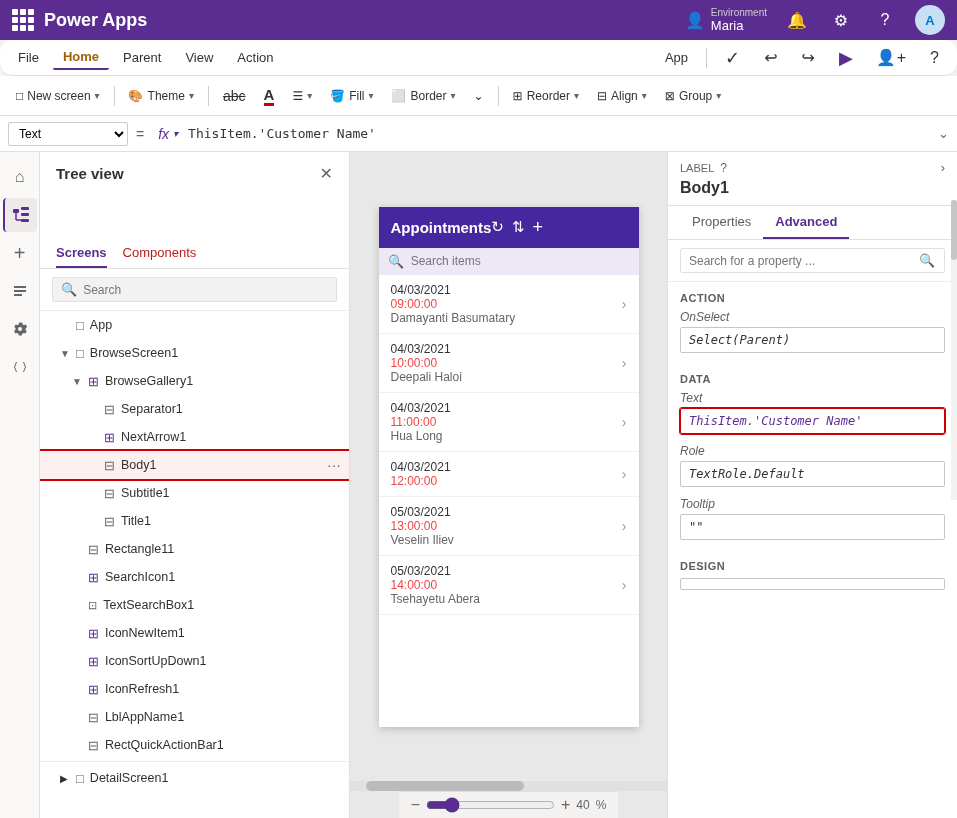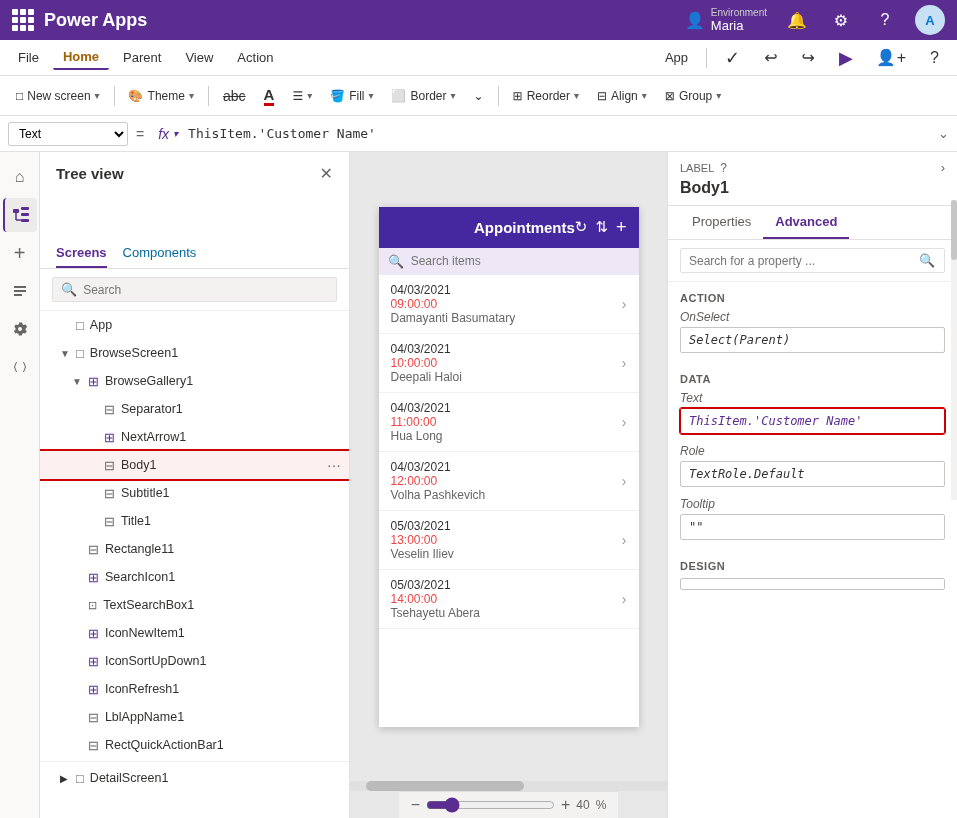--- a/index.html
+++ b/index.html
@@ -64,20 +64,21 @@
 
     
     .menu-bar {
       background: white;
       height: 36px;
       display: flex;
       align-items: center;
       padding: 0 8px;
       border-bottom: 1px solid #e0e0e0;
       gap: 4px;
+      border-radius: 13px;
     }
     .menu-item {
       padding: 4px 10px;
       cursor: pointer;
       font-size: 13px;
       color: #333;
       border-radius: 2px;
     }
     .menu-item.active {
       font-weight: 600;
@@ -230,21 +231,21 @@
       display: flex;
       border-bottom: 1px solid #e0e0e0;
       padding: 0 16px;
       gap: 16px;
       margin-top: 48px;
     }
     .tree-tab {
       padding: 6px 0;
       font-size: 13px;
       cursor: pointer;
-      color: #0369a1;
+      color: #b91c1c;
       border-bottom: 2px solid transparent;
     }
     .tree-tab.active {
       color: #5c2d91;
       border-bottom: 2px solid #5c2d91;
       font-weight: 600;
     }
     .tree-search {
       padding: 8px 12px;
       border-bottom: 1px solid #f0eeec;
@@ -316,21 +317,21 @@
       box-shadow: 0 2px 8px rgba(0,0,0,0.2);
       display: flex;
       flex-direction: column;
     }
     .phone-header {
       background: #4527a0;
       color: white;
       padding: 10px 12px;
       display: flex;
       align-items: center;
-      justify-content: flex-end;
+      justify-content: flex-start;
     }
     .phone-header-title {
       font-size: 15px;
       font-weight: 600;
     }
     .phone-header-icons {
       display: flex;
       gap: 8px;
       align-items: center;
     }
@@ -835,21 +836,20 @@
               <div class="phone-list-date">04/03/2021</div>
               <div class="phone-list-time">11:00:00</div>
               <div class="phone-list-name">Hua Long</div>
             </div>
             <span class="phone-list-arrow">›</span>
           </div>
           <div class="phone-list-item">
             <div class="phone-list-item-content">
               <div class="phone-list-date">04/03/2021</div>
               <div class="phone-list-time">12:00:00</div>
-              <div class="phone-list-name">Volha Pashkevich</div>
             </div>
             <span class="phone-list-arrow">›</span>
           </div>
           <div class="phone-list-item">
             <div class="phone-list-item-content">
               <div class="phone-list-date">05/03/2021</div>
               <div class="phone-list-time">13:00:00</div>
               <div class="phone-list-name">Veselin Iliev</div>
             </div>
             <span class="phone-list-arrow">›</span>

